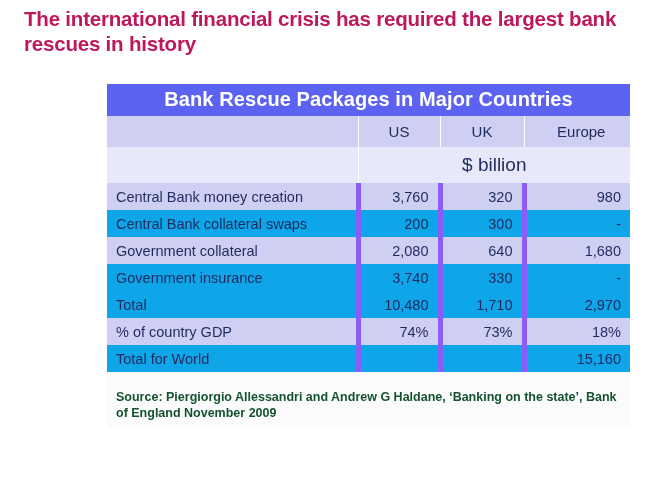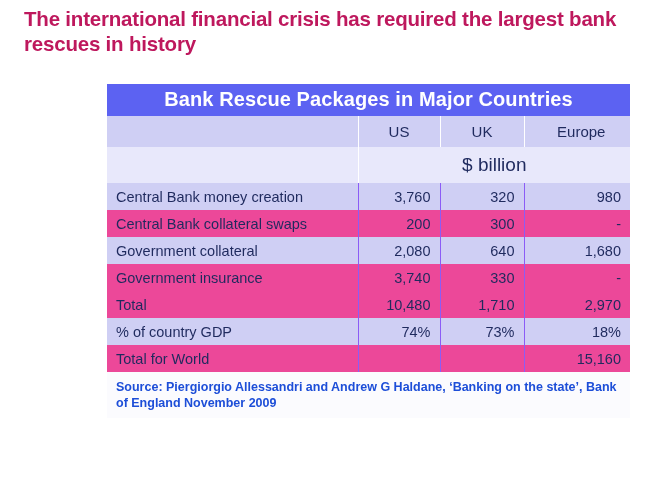--- a/index.html
+++ b/index.html
@@ -95,39 +95,39 @@
   tr.unitrow td.unit-span {
     text-align: center;
     border-right: none;
   }
 
   
   tr.datarow td {
     height: 27px;
     padding: 0 9px;
     vertical-align: middle;
-    border-right: 1px solid #8b5cf6;
+    border-right: 5px solid #8b5cf6;
     white-space: nowrap;
     overflow: hidden;
   }
   tr.datarow td:last-child { border-right: none; }
   tr.datarow td.label { text-align: left; }
   tr.datarow td.num { text-align: right; }
 
   tr.datarow.dark td { background: #CFCFF4; }
-  tr.datarow.light td { background: #ec4899; }
+  tr.datarow.light td { background: #0ea5e9; }
 
   
   tr.sourcerow td {
     background: #FBFBFE;
-    color: #1d4ed8;
+    color: #14532d;
     font-size: 12.5px;
     font-weight: bold;
     line-height: 16px;
-    padding: 7px 9px 7px 9px;
+    padding: 17px 9px 7px 9px;
     text-align: left;
     border: none;
   }
 </style>
 </head>
 <body>
 
 <div class="slide">
 
   <div class="slide-title">The international financial crisis has required the largest bank rescues in history</div>

